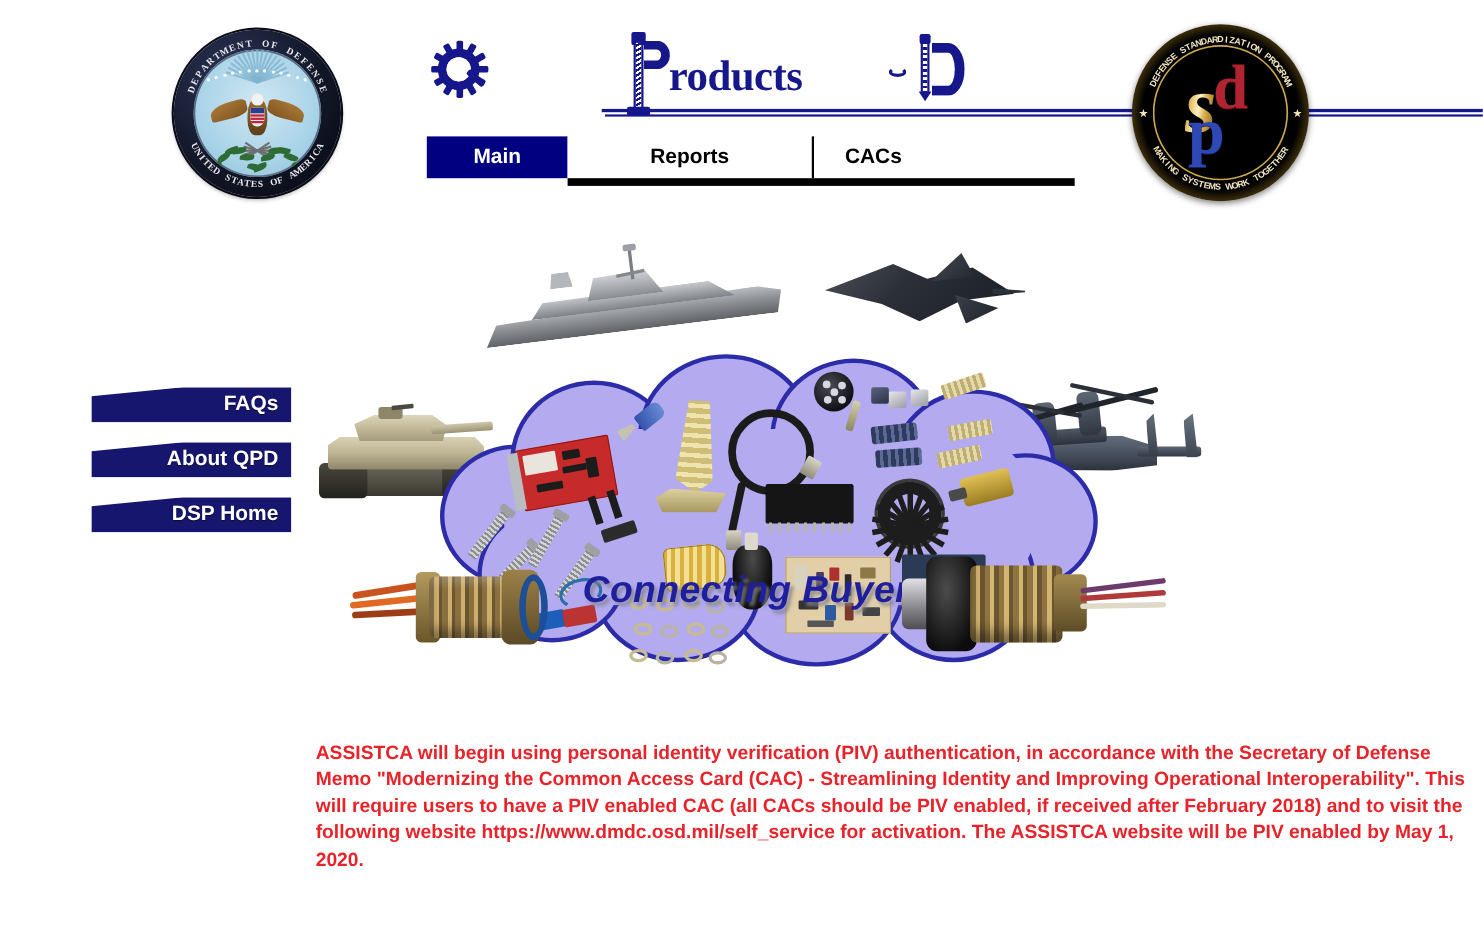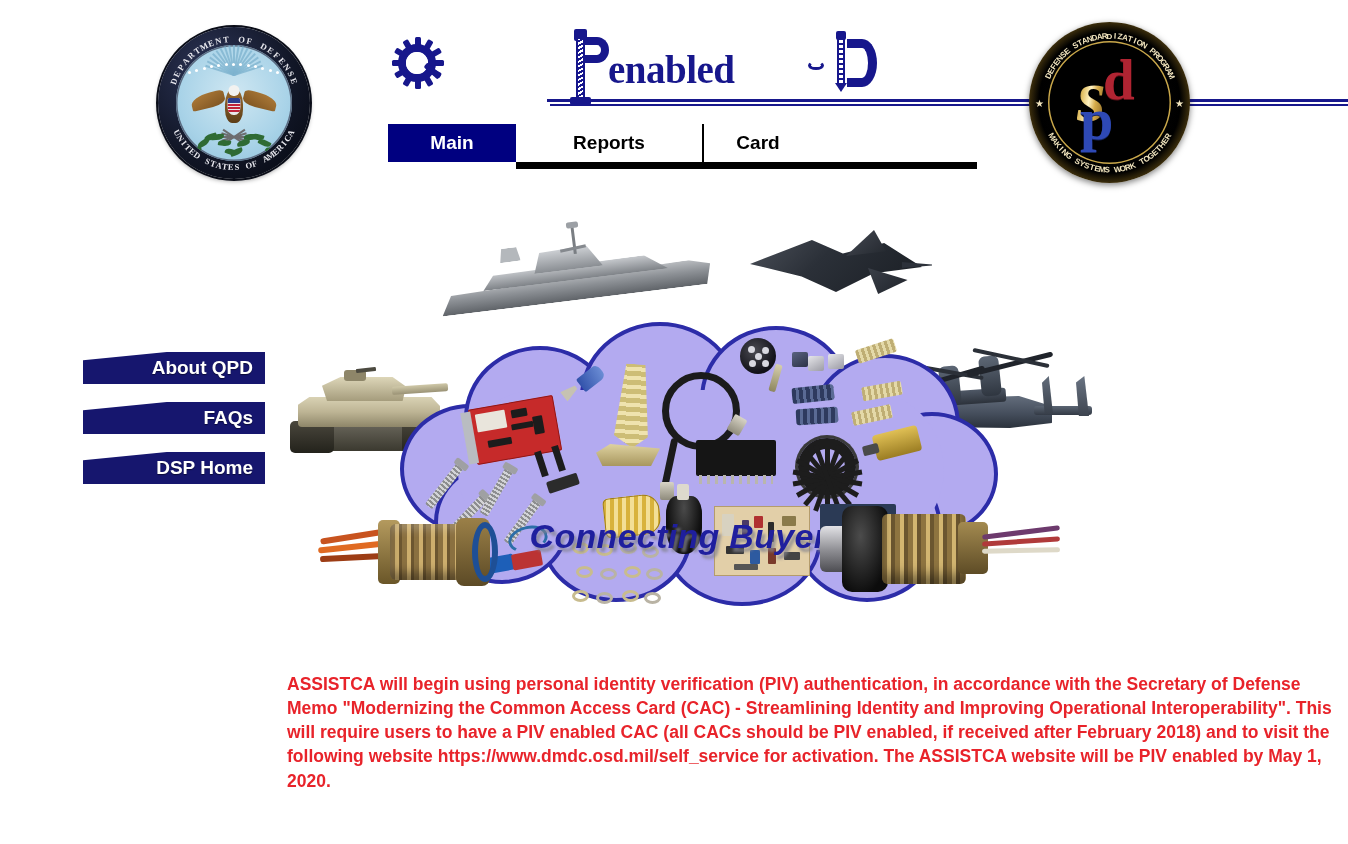--- a/index.html
+++ b/index.html
@@ -209,21 +209,21 @@
     display:flex; align-items:center; justify-content:center;
     font-size:19px; font-weight:bold; font-family:"Liberation Sans", sans-serif;
     background:#ffffff; color:#000;
     border-right:2px solid #000;
     cursor:pointer; user-select:none;
   }
   .tab.first { border-left:none; }
   .tab.active { background:#000080; color:#ffffff; border-right:none; }
   .tab.t-main   { width:128px; }
   .tab.t-search { width:158px; }
-  .tab.t-reports{ width:188px; }
+  .tab.t-reports{ width:224px; }
   .tab.t-help   { width:108px; border-right:none; }
   .tabnav-underline {
     position:absolute; left:516px; top:162px; width:461px; height:7px; background:#000;
   }
 
   
   .sidebar { position:absolute; left:83px; top:352px; width:182px; }
   .side-btn {
     position:relative; height:32px; margin-bottom:18px;
     background:#16166e; color:#ffffff;
@@ -734,21 +734,21 @@
         <div class="gcenter"></div>
         <div class="qtail"></div>
       </div>
       <div class="bolt-p">
         <div class="head"></div>
           <div class="shaft"></div>
           <div class="nut"></div>
           <div class="bowl"></div>
       </div>
       <div class="logo-text" style="left:216px; top:14px;">
-        <span class="logo-rest">enabled</span>
+        <span class="logo-rest">roducts</span>
       </div>
       <div class="screw-d">
         <div class="washer"></div>
           <div class="dhead"></div>
           <div class="dshaft"></div>
           <div class="dtip"></div>
       </div>
       <div class="dbowl"></div>
       <div class="logo-underline"></div>
       <div class="logo-underline u2"></div>
@@ -824,28 +824,28 @@
           <span class="dsp-s">s</span>
           <span class="dsp-d">d</span>
           <span class="dsp-p">p</span>
         </div>
       </div>
     </div>
 
     <div class="tabnav">
       <div class="tab t-main first active">Main</div>
       <div class="tab t-reports">Reports</div>
-      <div class="tab t-help">Card</div>
+      <div class="tab t-help">CACs</div>
     </div>
     <div class="tabnav-underline"></div>
   </div>
 
   <div class="sidebar">
+    <div class="side-btn">FAQs</div>
     <div class="side-btn">About QPD</div>
-    <div class="side-btn">FAQs</div>
     <div class="side-btn">DSP Home</div>
   </div>
 
   <div class="hero">
 
     <div class="ship">
       <div class="hull"></div>
         <div class="deck"></div>
         <div class="super"></div>
       <div class="tower"></div>

